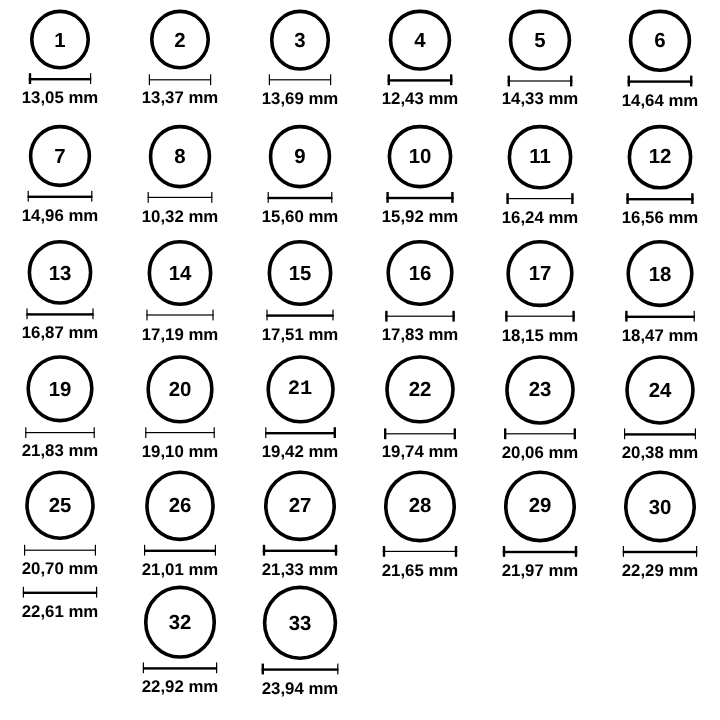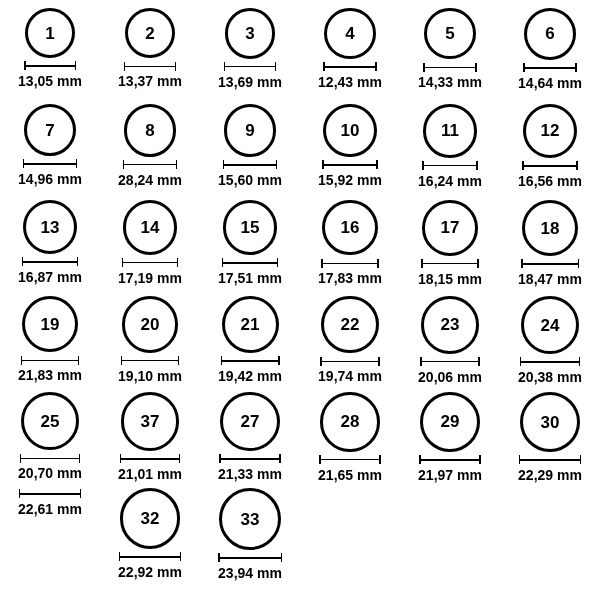--- a/index.html
+++ b/index.html
@@ -155,21 +155,21 @@
         </div>
         <div class="mm-label">14,96 mm</div>
       </div>
       <div class="size-cell">
         <div class="ring" style="width: 52.5px; height: 52.5px;">
           <span class="ring-label">8</span>
         </div>
         <div class="measure">
           <div class="bar" style="width: 54.5px;"></div>
         </div>
-        <div class="mm-label">28,24 mm</div>
+        <div class="mm-label">10,32 mm</div>
       </div>
       <div class="size-cell">
         <div class="ring" style="width: 52.8px; height: 52.8px;">
           <span class="ring-label">9</span>
         </div>
         <div class="measure">
           <div class="bar" style="width: 54.8px;"></div>
         </div>
         <div class="mm-label">15,60 mm</div>
       </div>
@@ -266,21 +266,21 @@
       <div class="size-cell">
         <div class="ring" style="width: 56.7px; height: 56.7px;">
           <span class="ring-label">20</span>
         </div>
         <div class="measure">
           <div class="bar" style="width: 58.7px;"></div>
         </div>
         <div class="mm-label">19,10 mm</div>
       </div>
       <div class="size-cell">
-        <div class="ring" style="width: 57px; height: 57px;">
+        <div class="ring" style="width: 57px; height: 57px; font-family: Liberation Mono, monospace;">
           <span class="ring-label">21</span>
         </div>
         <div class="measure">
           <div class="bar" style="width: 59px;"></div>
         </div>
         <div class="mm-label">19,42 mm</div>
       </div>
       <div class="size-cell">
         <div class="ring" style="width: 57.4px; height: 57.4px;">
           <span class="ring-label">22</span>
@@ -312,21 +312,21 @@
         <div class="ring" style="width: 58.4px; height: 58.4px;">
           <span class="ring-label">25</span>
         </div>
         <div class="measure">
           <div class="bar" style="width: 60.4px;"></div>
         </div>
         <div class="mm-label">20,70 mm</div>
       </div>
       <div class="size-cell">
         <div class="ring" style="width: 58.8px; height: 58.8px;">
-          <span class="ring-label">37</span>
+          <span class="ring-label">26</span>
         </div>
         <div class="measure">
           <div class="bar" style="width: 60.8px;"></div>
         </div>
         <div class="mm-label">21,01 mm</div>
       </div>
       <div class="size-cell">
         <div class="ring" style="width: 59.1px; height: 59.1px;">
           <span class="ring-label">27</span>
         </div>

